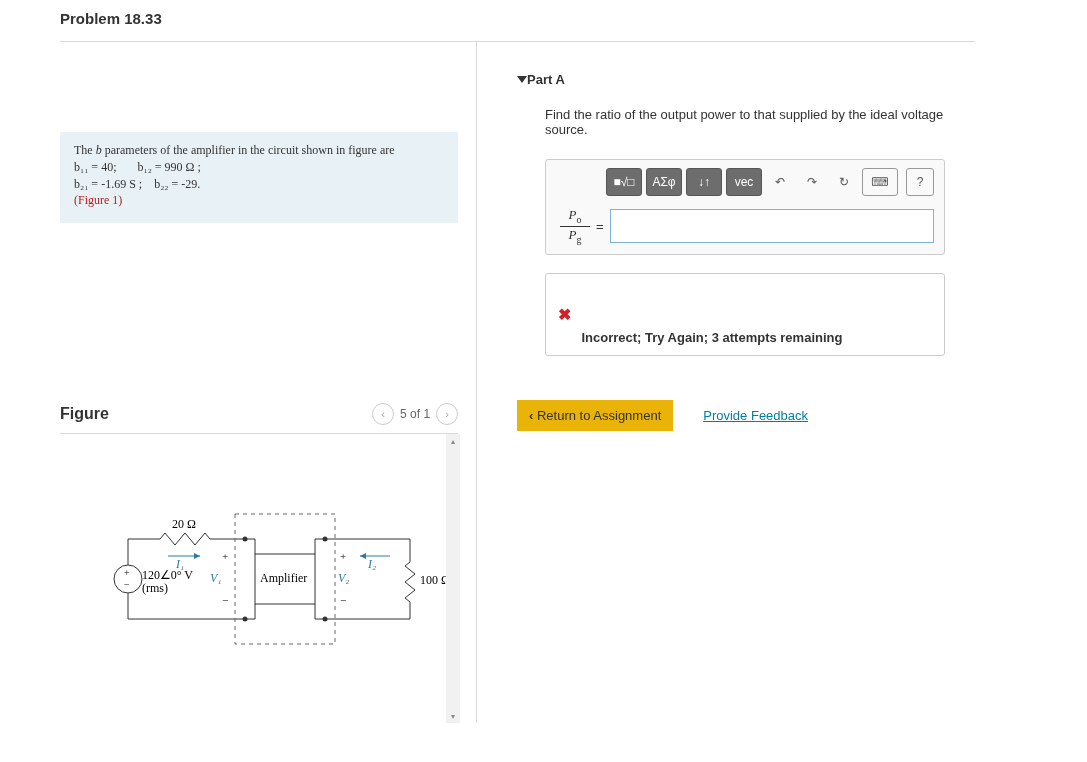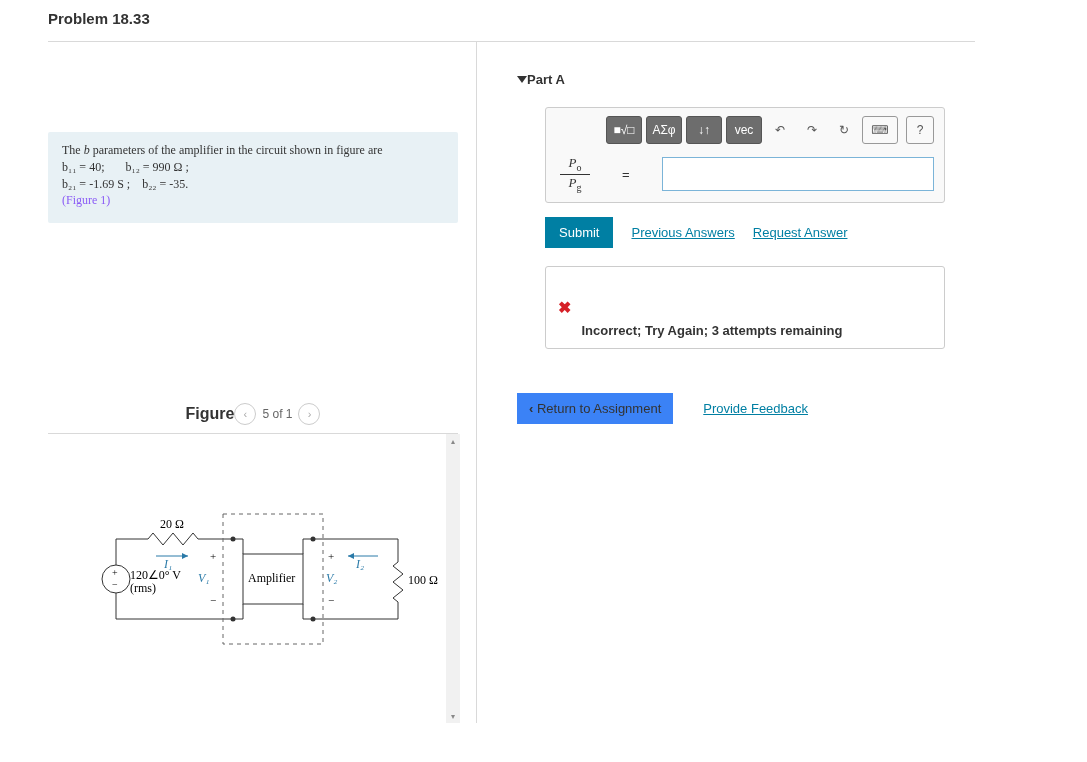--- a/index.html
+++ b/index.html
@@ -1,28 +1,28 @@
 <!DOCTYPE html>
 <html><head>
 <meta charset="utf-8">
 <style>
   * { box-sizing: border-box; margin:0; padding:0; }
   body { font-family: Arial, Helvetica, sans-serif; font-size:13px; color:#333; background:#fff; }
-  .page { width:995px; padding:10px 20px 0 48px; }
+  .page { width:995px; padding:10px 20px 0 60px; }
   .title { font-size:15px; font-weight:bold; color:#333; margin-bottom:14px; }
   .hr { border:none; border-top:1px solid #d9d9d9; }
   .columns { display:flex; }
   .left { width:450px; padding-top:90px; padding-right:18px; }
   .divider { width:1px; background:#d9d9d9; }
   .right { flex:1; padding:30px 30px 10px 40px; }
   .info-box { background:#e8f1f5; padding:10px 14px 14px 14px; border-radius:2px; color:#333; font-size:12px; line-height:1.4; font-family: Georgia, "Times New Roman", serif;}
   .info-box .it { font-style:italic; }
-  .figlink { color:#8b5cf6; cursor:pointer;}
+  .figlink { color:#b91c1c; cursor:pointer;}
   .figure-sec { margin-top:180px; }
-  .figure-head { display:flex; align-items:center; justify-content:center; padding-bottom:6px;}
+  .figure-head { display:flex; align-items:center; justify-content:space-between; padding-bottom:6px;}
   .figure-head .ftitle { font-size:16px; font-weight:bold;}
   .pager { display:flex; align-items:center; gap:6px; color:#666; font-size:12px;}
   .pager .circ { width:22px; height:22px; border:1px solid #ccc; border-radius:50%; display:flex; align-items:center; justify-content:center; color:#aaa; cursor:pointer; font-size:11px;}
   .figure-canvas { border-top:1px solid #d9d9d9; margin-top:2px; position:relative; height:290px;}
   .figure-canvas svg { position:absolute; top:50px; left:40px;}
   .scroll-track { position:absolute; right:-2px; top:0; bottom:0; width:14px; background:#f1f1f1;}
   .scroll-track .up, .scroll-track .down { position:absolute; left:0; width:14px; height:14px; display:flex; align-items:center; justify-content:center; font-size:8px; color:#888;}
   .scroll-track .up { top:0; }
   .scroll-track .down { bottom:0; }
 
@@ -30,51 +30,51 @@
   .part-head .tri { width:0; height:0; border-left:5px solid transparent; border-right:5px solid transparent; border-top:7px solid #333;}
   .part-head .ptitle { font-weight:bold; font-size:13px;}
   .part-body { padding-left:28px; }
   .prompt { font-size:13px; color:#333; margin-bottom:22px;}
   .answer-box { border:1px solid #ccc; border-radius:3px; background:#f9f9f9; padding:0 0 10px 0;}
   .toolbar { display:flex; align-items:center; gap:4px; padding:8px 10px 8px 60px;}
   .tb-btn { background:#6d6d6d; color:#fff; border:1px solid #555; border-radius:3px; height:28px; min-width:36px; display:flex; align-items:center; justify-content:center; font-size:12px; cursor:pointer; padding:0 4px;}
   .tb-btn.light { background:transparent; color:#555; border:none; width:28px; min-width:28px;}
   .tb-btn.light.box { border:1px solid #999; border-radius:3px;}
   .tb-btn.kb { background:transparent; border:1px solid #999; color:#555;}
-  .answer-row { display:flex; align-items:center; padding:4px 10px 0 14px;gap:26px;}
+  .answer-row { display:flex; align-items:center; padding:4px 10px 0 14px;}
   .ratio { width:30px; text-align:center; font-family: Georgia, serif; font-size:13px; line-height:1;}
   .ratio .num { border-bottom:1px solid #333; padding:0 2px 1px 2px;}
   .ratio .den { padding-top:1px;}
   .eq { margin:0 6px;}
   .ans-input { flex:1; height:34px; border:1px solid #7bb4d8; background:#fff; outline:none; padding:0 6px;}
   .action-row { margin-top:14px; display:flex; align-items:center; gap:18px;}
   .submit-btn { background:#007fa3; color:#fff; border:none; padding:8px 14px; font-size:13px; cursor:pointer;}
   .link { color:#007fa3; text-decoration:underline; cursor:pointer; font-size:13px;}
   .feedback { margin-top:18px; border:1px solid #ccc; border-radius:3px; padding:10px 12px; display:flex; align-items:center; gap:10px; width:fit-content; min-width:400px;}
   .feedback .x { color:#d62027; font-weight:bold; font-size:16px;}
   .feedback .msg { font-weight:bold; color:#333;margin-top:46px;}
   .return-row { margin-top:44px; display:flex; align-items:center; gap:30px;}
-  .return-btn { background:#3b82f6; color:#333; padding:8px 12px; font-size:13px; cursor:pointer; border:none;}
+  .return-btn { background:#eab308; color:#333; padding:8px 12px; font-size:13px; cursor:pointer; border:none;}
   .return-btn::before { content:"‹ "; font-weight:bold;}
   sub { font-size:10px;}
 </style>
 </head>
 <body>
 
 <div class="page">
   <div class="title">Problem 18.33</div>
   <hr class="hr">
   <div class="columns">
     <div class="left">
       <div class="info-box">
         <span>The </span><span class="it">b</span><span> parameters of the amplifier in the circuit shown in figure are</span><br>
         <span>b₁₁ = 40;</span>&nbsp;&nbsp;&nbsp;&nbsp;&nbsp;&nbsp;
         <span>b₁₂ = 990 Ω ;</span><br>
         <span>b₂₁ = -1.69 S ;</span>&nbsp;&nbsp;&nbsp;
-        <span>b₂₂ = -35.</span><br>
+        <span>b₂₂ = -29.</span><br>
         <span class="figlink">(Figure 1)</span>
       </div>
 
       <div class="figure-sec">
         <div class="figure-head">
           <div class="ftitle">Figure</div>
           <div class="pager">
             <div class="circ">‹</div>
             <span>5 of 1</span>
             <div class="circ">›</div>
@@ -146,20 +146,21 @@
     </div>
 
     <div class="divider"></div>
 
     <div class="right">
       <div class="part-head">
         <div class="tri"></div>
         <div class="ptitle">Part A</div>
       </div>
       <div class="part-body">
+        <div class="prompt">Find the ratio of the output power to that supplied by the ideal voltage source.</div>
 
         <div class="answer-box">
           <div class="toolbar">
             <div class="tb-btn">■√□</div>
             <div class="tb-btn">ΑΣφ</div>
             <div class="tb-btn">↓↑</div>
             <div class="tb-btn">vec</div>
             <div class="tb-btn light">↶</div>
             <div class="tb-btn light">↷</div>
             <div class="tb-btn light">↻</div>
@@ -170,25 +171,20 @@
           <div class="answer-row">
             <div class="ratio">
               <div class="num"><span style="font-style:italic">P</span><sub>o</sub></div>
               <div class="den"><span style="font-style:italic">P</span><sub>g</sub></div>
             </div>
             <div class="eq">=</div>
             <input class="ans-input" type="text" style="">
           </div>
         </div>
 
-        <div class="action-row">
-          <button class="submit-btn">Submit</button>
-          <span class="link">Previous Answers</span>
-          <span class="link">Request Answer</span>
-        </div>
 
         <div class="feedback">
           <span class="x">✖</span>
           <span class="msg">Incorrect; Try Again; 3 attempts remaining</span>
         </div>
       </div>
 
       <div class="return-row">
         <button class="return-btn">Return to Assignment</button>
         <span class="link">Provide Feedback</span>

